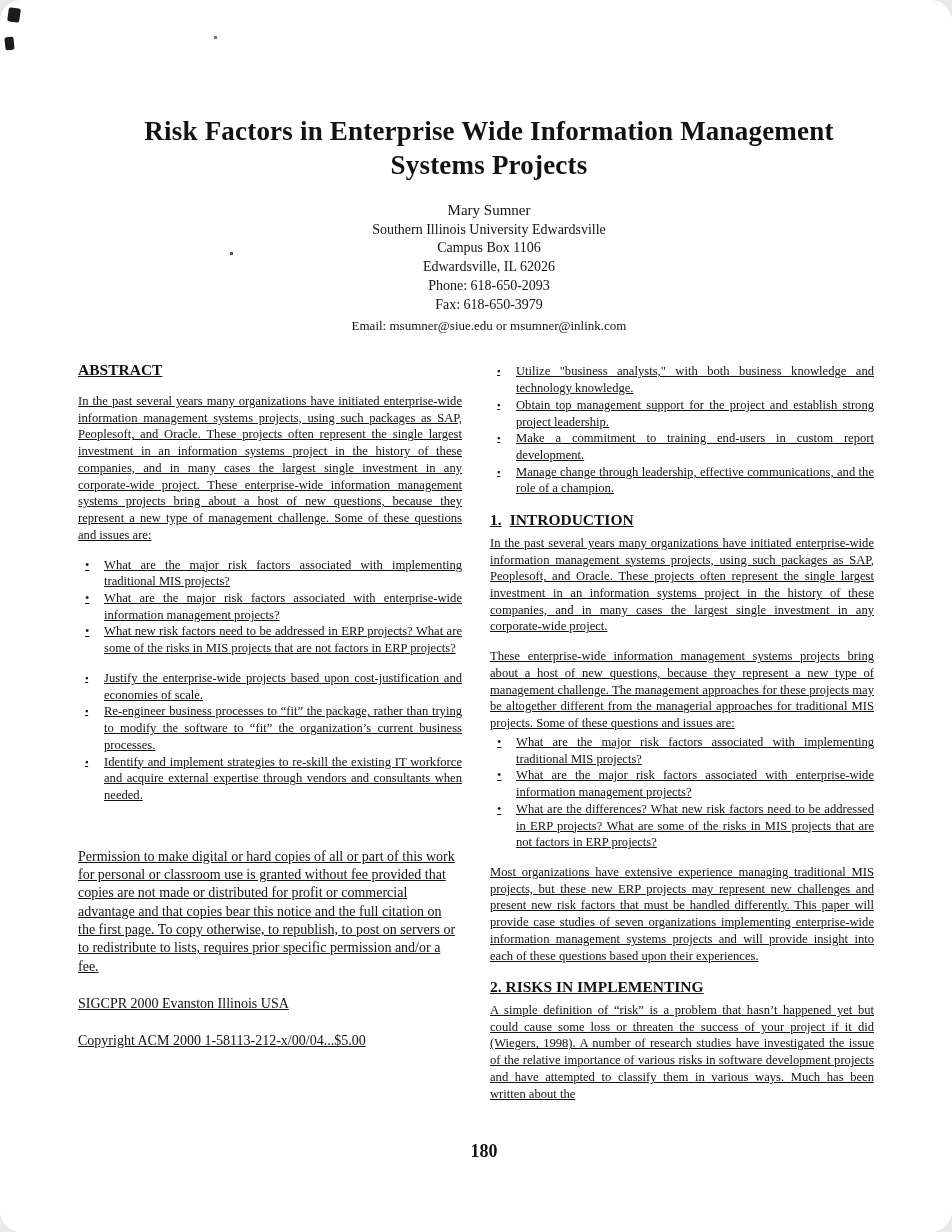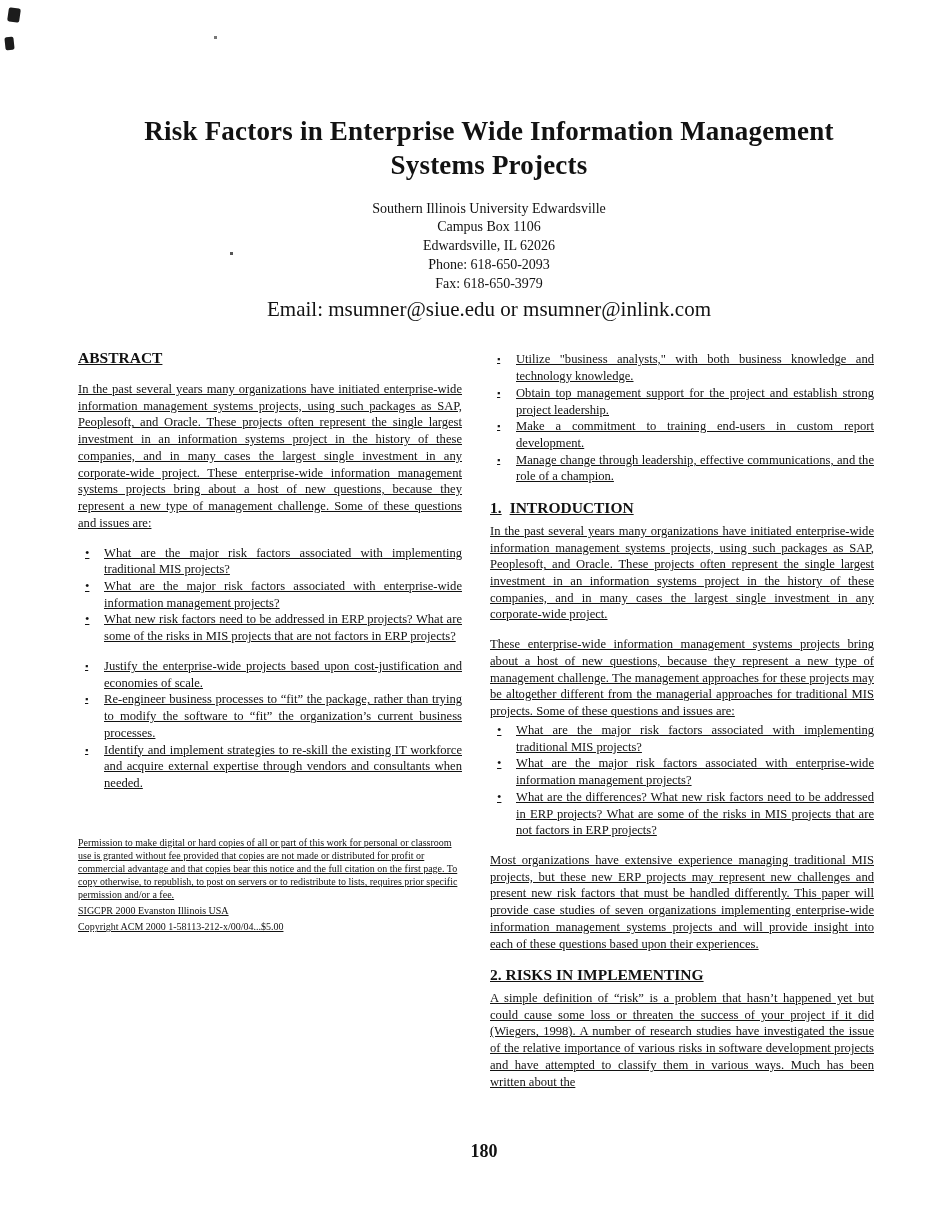--- a/index.html
+++ b/index.html
@@ -2,51 +2,52 @@
 <html><head>
 <meta charset="utf-8">
 <style>
   * { margin:0; padding:0; box-sizing:border-box; }
   html,body { background:#e8e8e8; }
   body { font-family:"Liberation Serif", serif; color:#121212; }
   .page {
     position:relative; width:952px; height:1232px; margin:0 auto;
     background:#ffffff; overflow:hidden;
     padding:114px 52px 0 78px;
+    border-radius:21px;
   }
   .artifact { position:absolute; background:#1c1c1c; }
   .artifact.a1 { left:8px; top:8px; width:12px; height:14px; border-radius:2px; transform:rotate(8deg); }
   .artifact.a2 { left:5px; top:37px; width:9px; height:13px; border-radius:2px; transform:rotate(-6deg); }
   .artifact.a3 { left:214px; top:36px; width:3px; height:3px; background:#777; }
   .artifact.a4 { left:230px; top:252px; width:3px; height:3px; background:#555; }
 
   .title { text-align:center; font-size:27px; font-weight:bold; line-height:1.27; margin-bottom:17px; letter-spacing:0.2px; }
   .authors { text-align:center; }
   .author-name  { font-size:15px; line-height:1.4; }
   .author-line  { font-size:14px; line-height:1.34; }
-  .author-email { font-size:21px; margin-top:4px; }
+  .author-email { font-size:13px; margin-top:4px; }
 
   .columns { display:flex; gap:28px; margin-top:27px;text-decoration:underline; }
   .col { width:384px; font-size:12.6px; line-height:1.33; text-align:justify; }
 
   h2.sec { font-size:15.5px; font-weight:bold; text-align:left; margin:14px 0 5px; line-height:1.2; }
   h2.sec.first { margin-top:0; }
   h2.sec.mb-lg { margin-bottom:13px; }
   h2.sec .hnum { margin-right:8px; }
   h2.sec .hline { display:block; }
 
   p.body { margin:0 0 13px; }
   .list { margin:0 0 13px; }
   .li { display:flex; }
   .li .marker { flex:0 0 26px; width:26px; padding-left:7px; text-align:left; }
   .li .txt { flex:1; text-align:justify; }
   .list.square .marker { font-size:9px; padding-top:3px; }
 
-  .permission { margin-top:44px; font-size:10px; line-height:1.31; text-align:left; }
-  .permission .pline { margin-top:3px; }
+  .permission { margin-top:44px; font-size:14px; line-height:1.31; text-align:left; }
+  .permission .pline { margin-top:19px; }
 
   .pageno {
     position:absolute; left:8px; bottom:70px; width:100%;
     text-align:center; font-size:18px; font-weight:bold;
   }
 </style>
 </head>
 <body>
 
 <div class="page">
@@ -55,20 +56,21 @@
   <div class="artifact a2"></div>
   <div class="artifact a3"></div>
   <div class="artifact a4"></div>
 
   <h1 class="title">
     <span>Risk Factors in Enterprise Wide Information Management</span><br>
     <span>Systems Projects</span>
   </h1>
 
   <div class="authors">
+    <div class="author-name">Mary Sumner</div>
     <div class="author-line">Southern Illinois University Edwardsville</div>
     <div class="author-line">Campus Box 1106</div>
     <div class="author-line">Edwardsville, IL 62026</div>
     <div class="author-line">Phone: 618-650-2093</div>
     <div class="author-line">Fax: 618-650-3979</div>
     <div class="author-email">Email: msumner@siue.edu or msumner@inlink.com</div>
   </div>
 
   <div class="columns">
 

